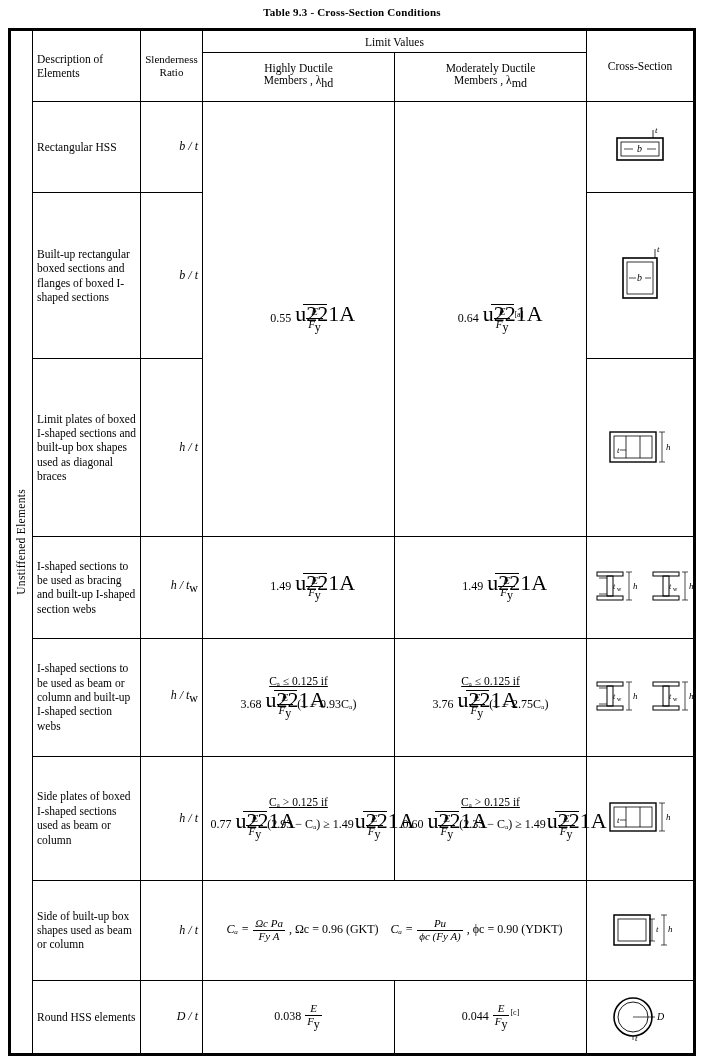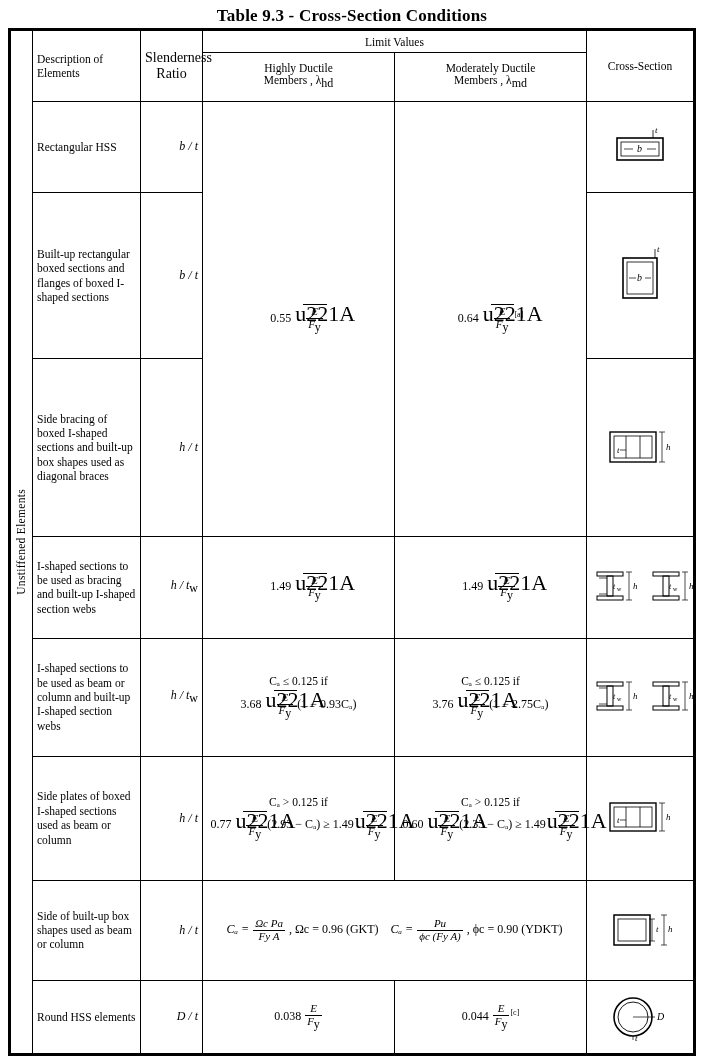--- a/index.html
+++ b/index.html
@@ -7,21 +7,21 @@
     width:704px;height:1062px;
     background:#ffffff;
     font-family:"Liberation Serif", serif;
     color:#000;
     position:relative;
     overflow:hidden;
   }
   .page-title{
     text-align:center;
     font-weight:bold;
-    font-size:17px;
+    font-size:11px;
     padding-top:6px;
     letter-spacing:.2px;
   }
   .table-wrap{
     position:absolute;
     left:8px; top:28px;
     width:688px; height:1028px;
     border:2px solid #000;
     box-sizing:border-box;
   }
@@ -48,21 +48,21 @@
     transform:rotate(180deg);
     white-space:nowrap;
     font-size:11.5px;
     letter-spacing:.3px;
   }
   .hdr{
     text-align:center;
     font-size:11.5px;
     margin-top:8px;
   }
-  .hdr-small{font-size:14px;line-height:1.15;}
+  .hdr-small{font-size:11px;line-height:1.15;}
   .desc{
     font-size:11.5px;
     line-height:1.25;
     vertical-align:middle;
   }
   .slender{
     text-align:right;
     font-style:italic;
     font-size:12px;
   }
@@ -94,21 +94,21 @@
     left:0;top:-1px;
     font-size:22px;
     line-height:1;
   }
   .sqrt > .body{
     display:inline-block;
     border-top:1px solid #000;
     padding:1px 3px 0 2px;
   }
   .eqline{white-space:nowrap;}
-  .row-cond{font-size:11.5px;margin-bottom:3px;text-align:center;}
+  .row-cond{font-size:11.5px;margin-bottom:3px;text-align:center;text-decoration:underline;}
   .xs-cell{padding:2px;text-align:center;}
   svg{display:block;margin:0 auto;}
 </style>
 </head>
 <body>
 
 <div class="page-title">Table 9.3 - Cross-Section Conditions</div>
 
 <div class="table-wrap">
 <table class="main">
@@ -184,21 +184,21 @@
         <rect x="16" y="17" width="34" height="40" fill="none" stroke="#000" stroke-width="1.6"></rect>
         <rect x="20" y="21" width="26" height="32" fill="none" stroke="#000" stroke-width="0.8"></rect>
         <line x1="22" y1="37" x2="29" y2="37" stroke="#000" stroke-width="0.7"></line>
         <line x1="38" y1="37" x2="44" y2="37" stroke="#000" stroke-width="0.7"></line>
         <text x="30" y="40" font-size="10" font-style="italic" font-family="Liberation Serif, serif">b</text>
       </svg>
     </td>
   </tr>
 
   <tr>
-    <td class="desc" style="height:160px">Side bracing of boxed I-shaped sections and built-up box shapes used as diagonal braces</td>
+    <td class="desc" style="height:160px">Limit plates of boxed I-shaped sections and built-up box shapes used as diagonal braces</td>
     <td class="slender">h / t</td>
     <td class="xs-cell">
       <svg width="80" height="56" viewBox="0 0 80 56">
         <rect x="10" y="12" width="46" height="30" fill="none" stroke="#000" stroke-width="1.4"></rect>
         <rect x="14" y="16" width="38" height="22" fill="none" stroke="#000" stroke-width="0.8"></rect>
         <line x1="26" y1="16" x2="26" y2="38" stroke="#000" stroke-width="0.8"></line>
         <line x1="40" y1="16" x2="40" y2="38" stroke="#000" stroke-width="0.8"></line>
         <line x1="20" y1="30" x2="26" y2="30" stroke="#000" stroke-width="0.7"></line>
         <text x="17" y="33" font-size="9" font-style="italic" font-family="Liberation Serif, serif">t</text>
         <line x1="62" y1="12" x2="62" y2="42" stroke="#000" stroke-width="0.7"></line>

